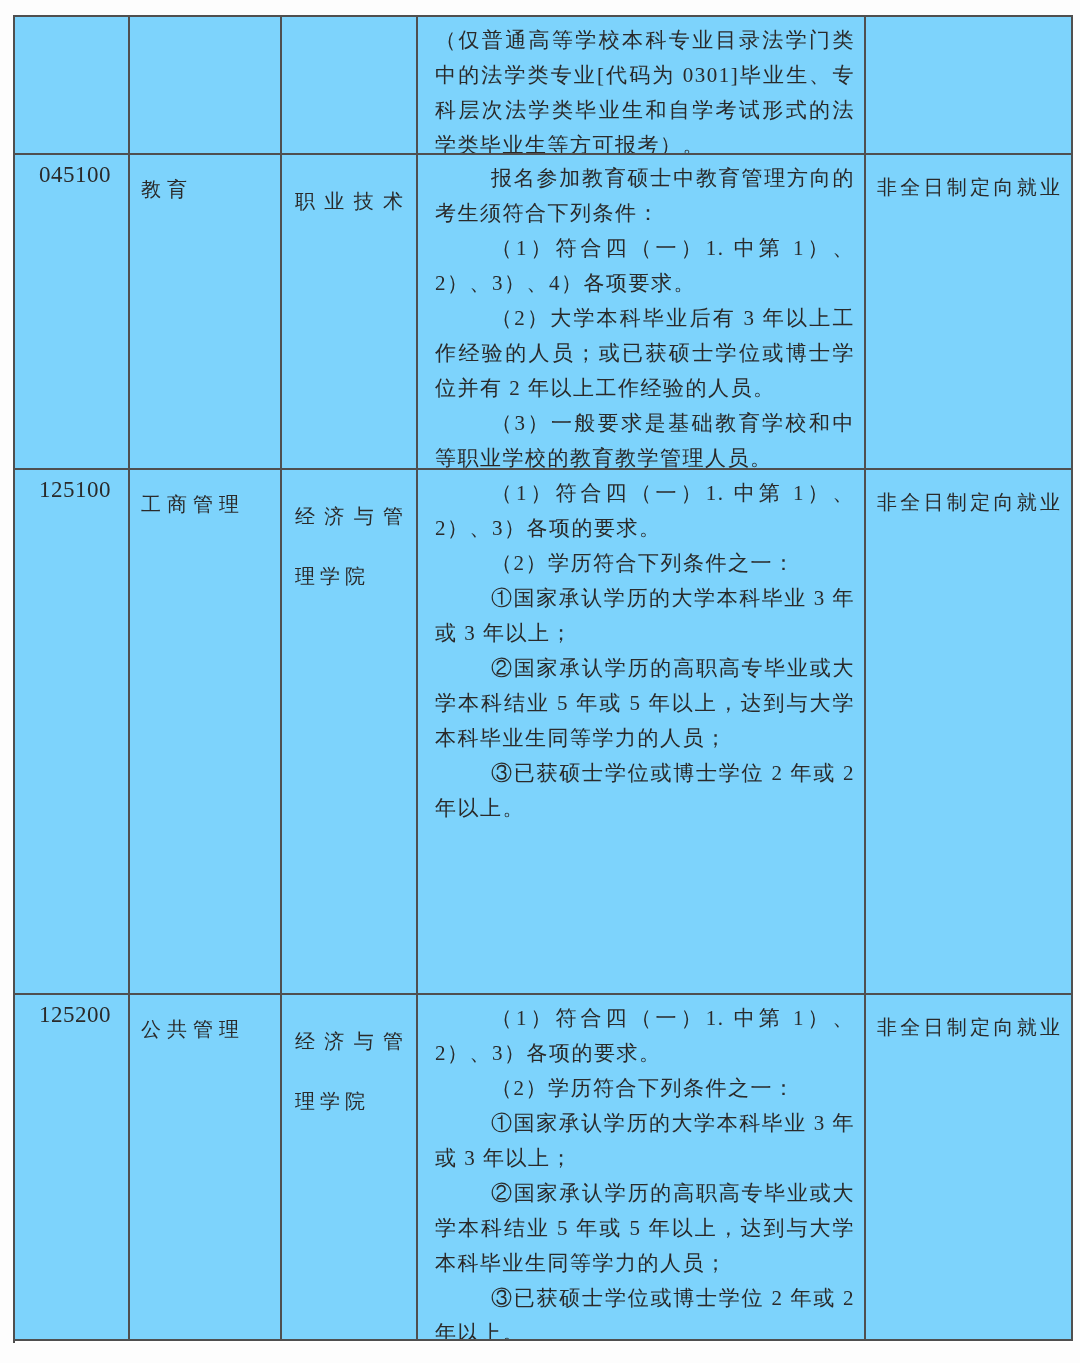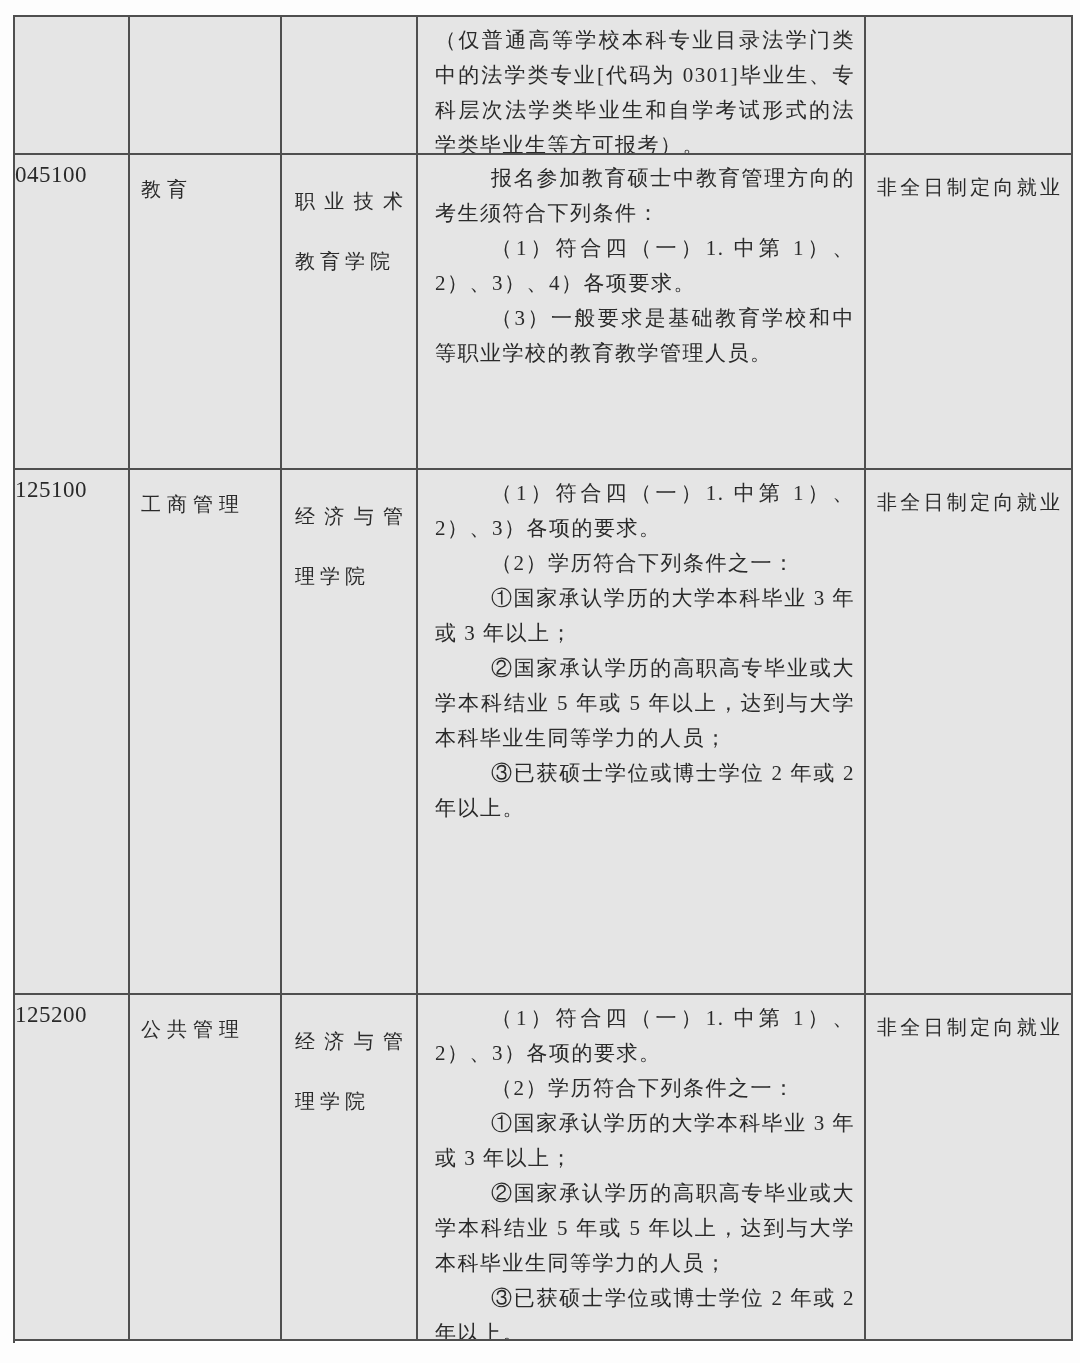--- a/index.html
+++ b/index.html
@@ -19,25 +19,25 @@
     display: grid;
     grid-template-columns: 115px 152px 136px 448px 207px;
     grid-template-rows: 138px 315px 525px 346px;
     background: #fff;
   }
   .row { display: contents; }
   .cell {
     border-right: 2px solid #4f4f4f;
     border-bottom: 2px solid #4f4f4f;
     overflow: hidden;
-    background: #e5e5e5;
+    background: #7dd3fc;
   }
 
   .cell.code {
-    padding: 8px 4px 0 0;
+    padding: 8px 4px 0 24px;
     font-size: 23px;
     letter-spacing: 0.5px;
     line-height: 1;
   }
   .cell.major {
     padding: 24px 6px 12px 11px;
     font-size: 20px;
     letter-spacing: 6px;
     line-height: 1;
   }
@@ -88,25 +88,25 @@
       <div class="cell emp">
         <div class="lbl"></div>
       </div>
     </div>
 
     <div class="row">
       <div class="cell code">045100</div>
       <div class="cell major">教育</div>
       <div class="cell college">
         <div class="l1">职业技术</div>
-        <div class="l2">教育学院</div>
       </div>
       <div class="cell reqs">
         <p>报名参加教育硕士中教育管理方向的考生须符合下列条件：</p>
         <p>（1）符合四（一）1. 中第 1）、2）、3）、4）各项要求。</p>
+        <p>（2）大学本科毕业后有 3 年以上工作经验的人员；或已获硕士学位或博士学位并有 2 年以上工作经验的人员。</p>
         <p>（3）一般要求是基础教育学校和中等职业学校的教育教学管理人员。</p>
       </div>
       <div class="cell emp">
         <div class="lbl">非全日制定向就业</div>
       </div>
     </div>
 
     <div class="row">
       <div class="cell code">125100</div>
       <div class="cell major">工商管理</div>

